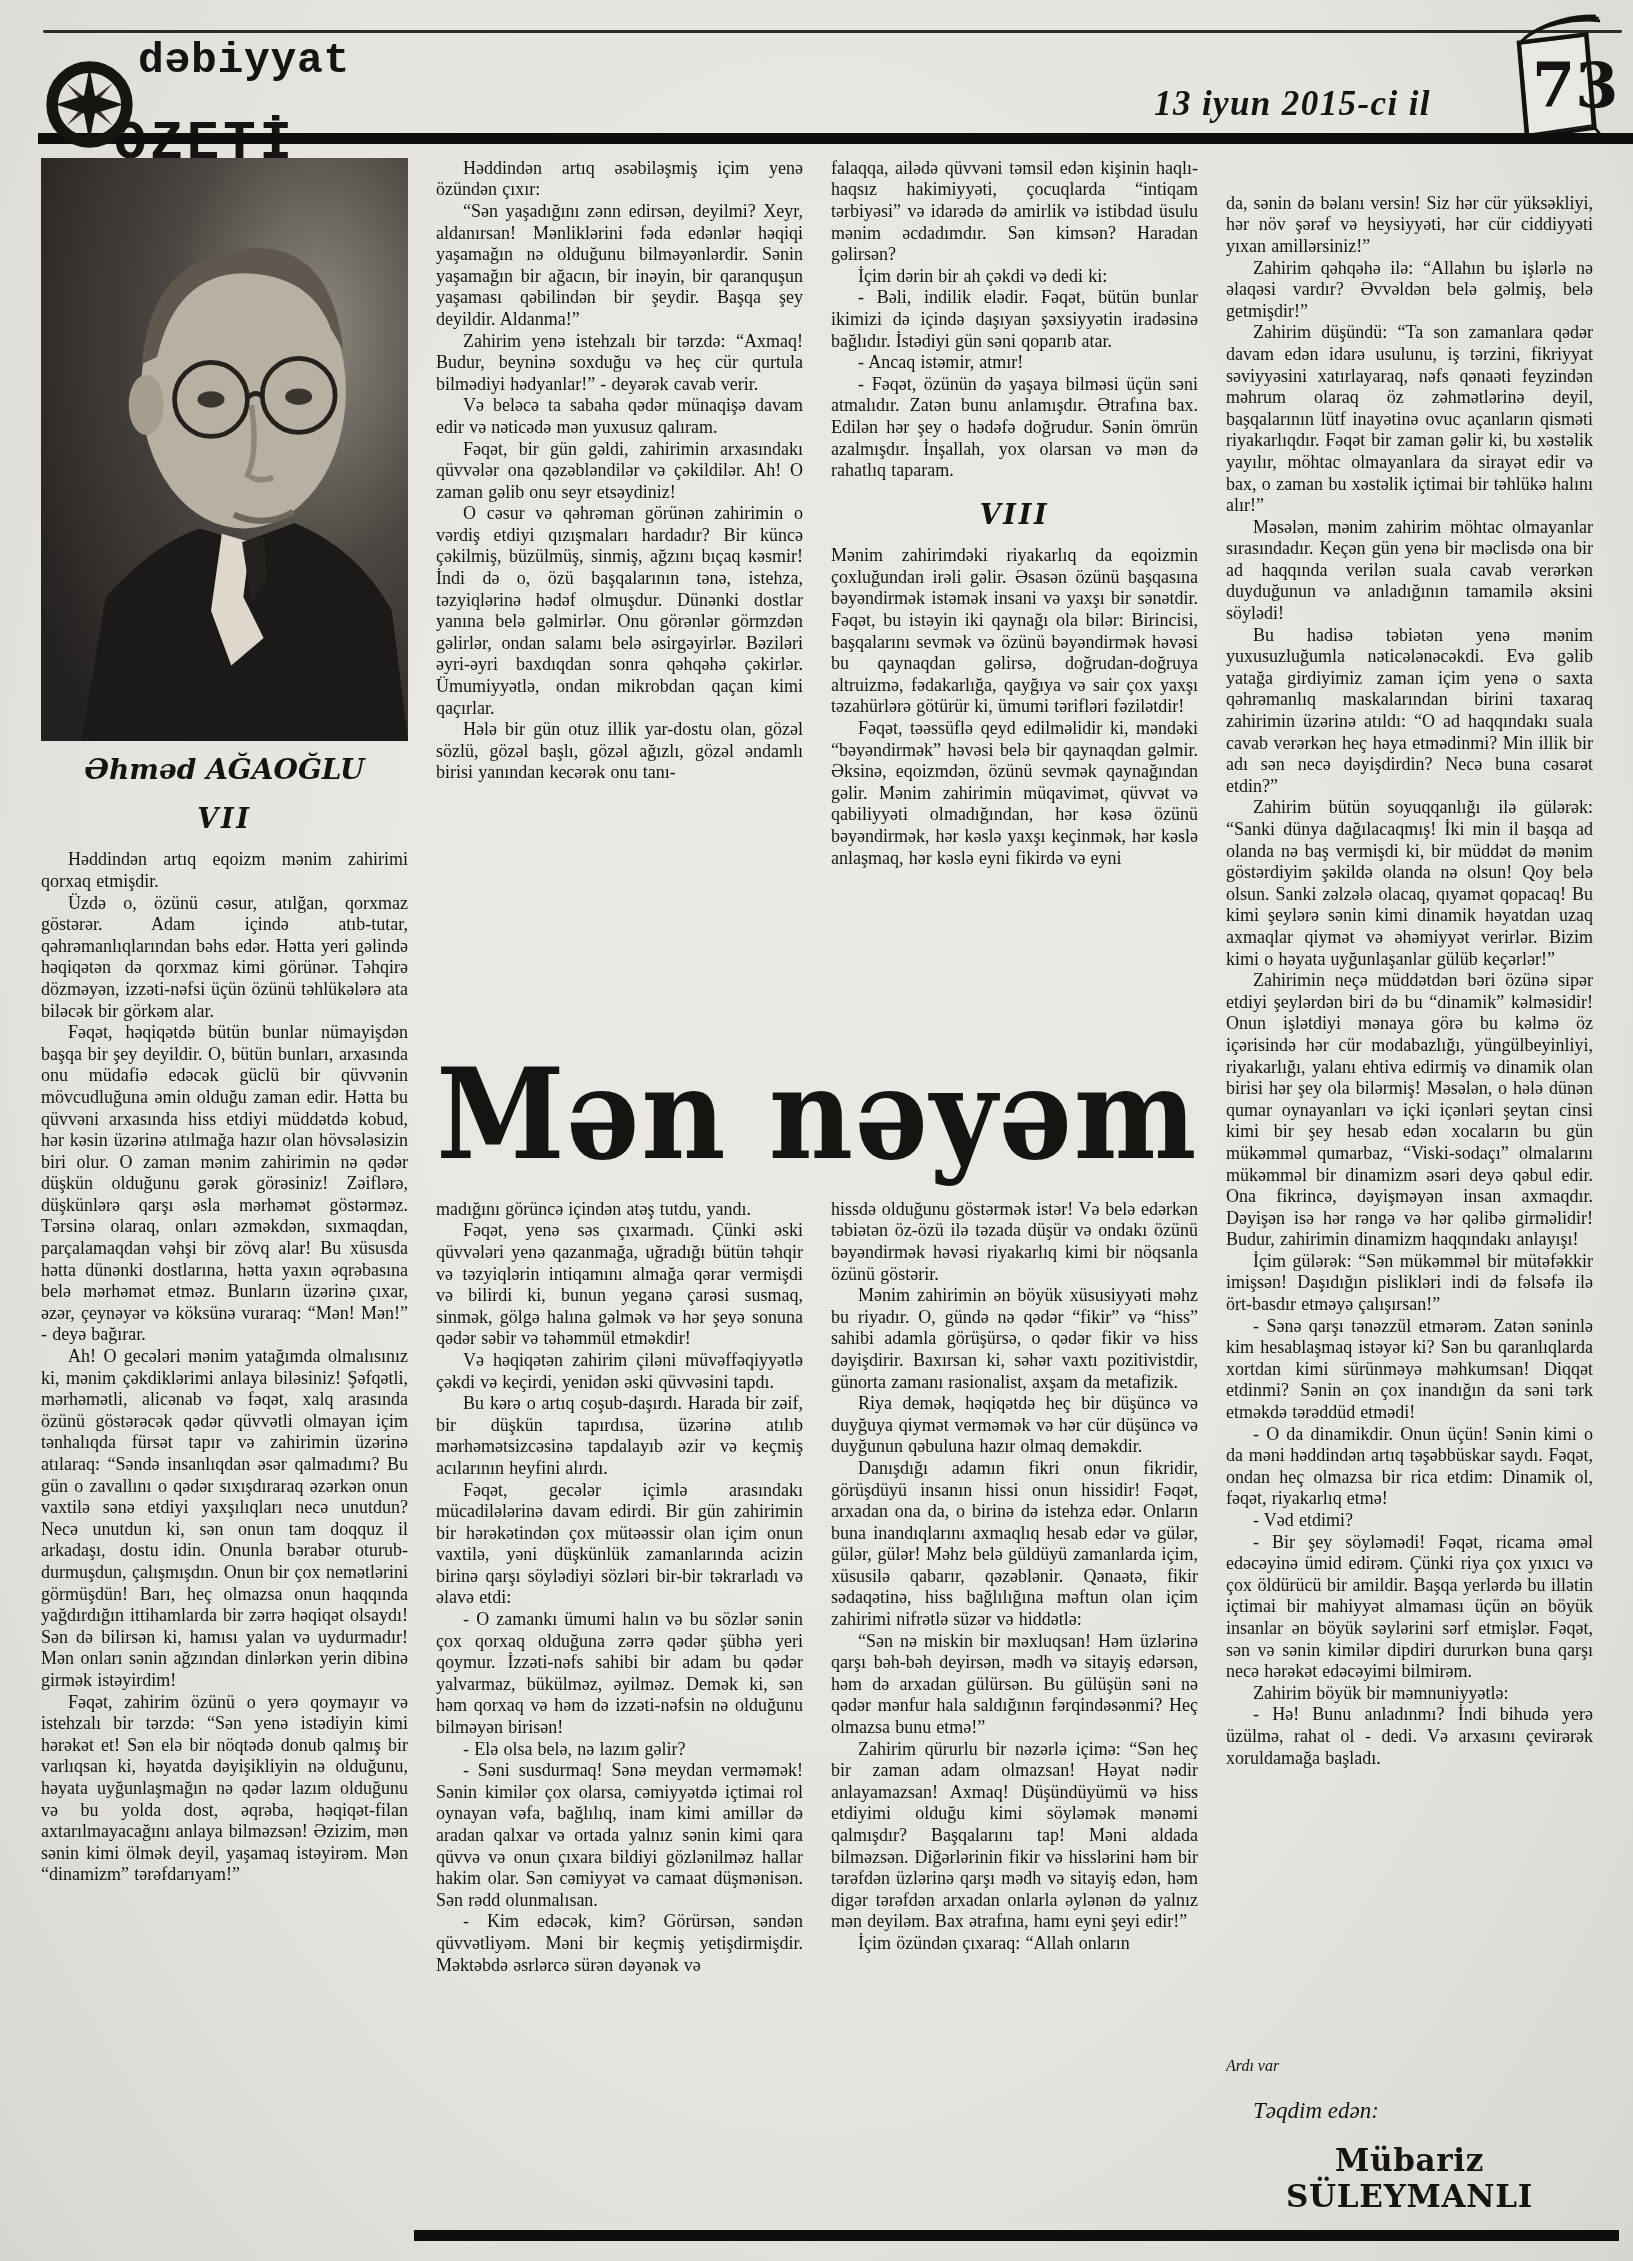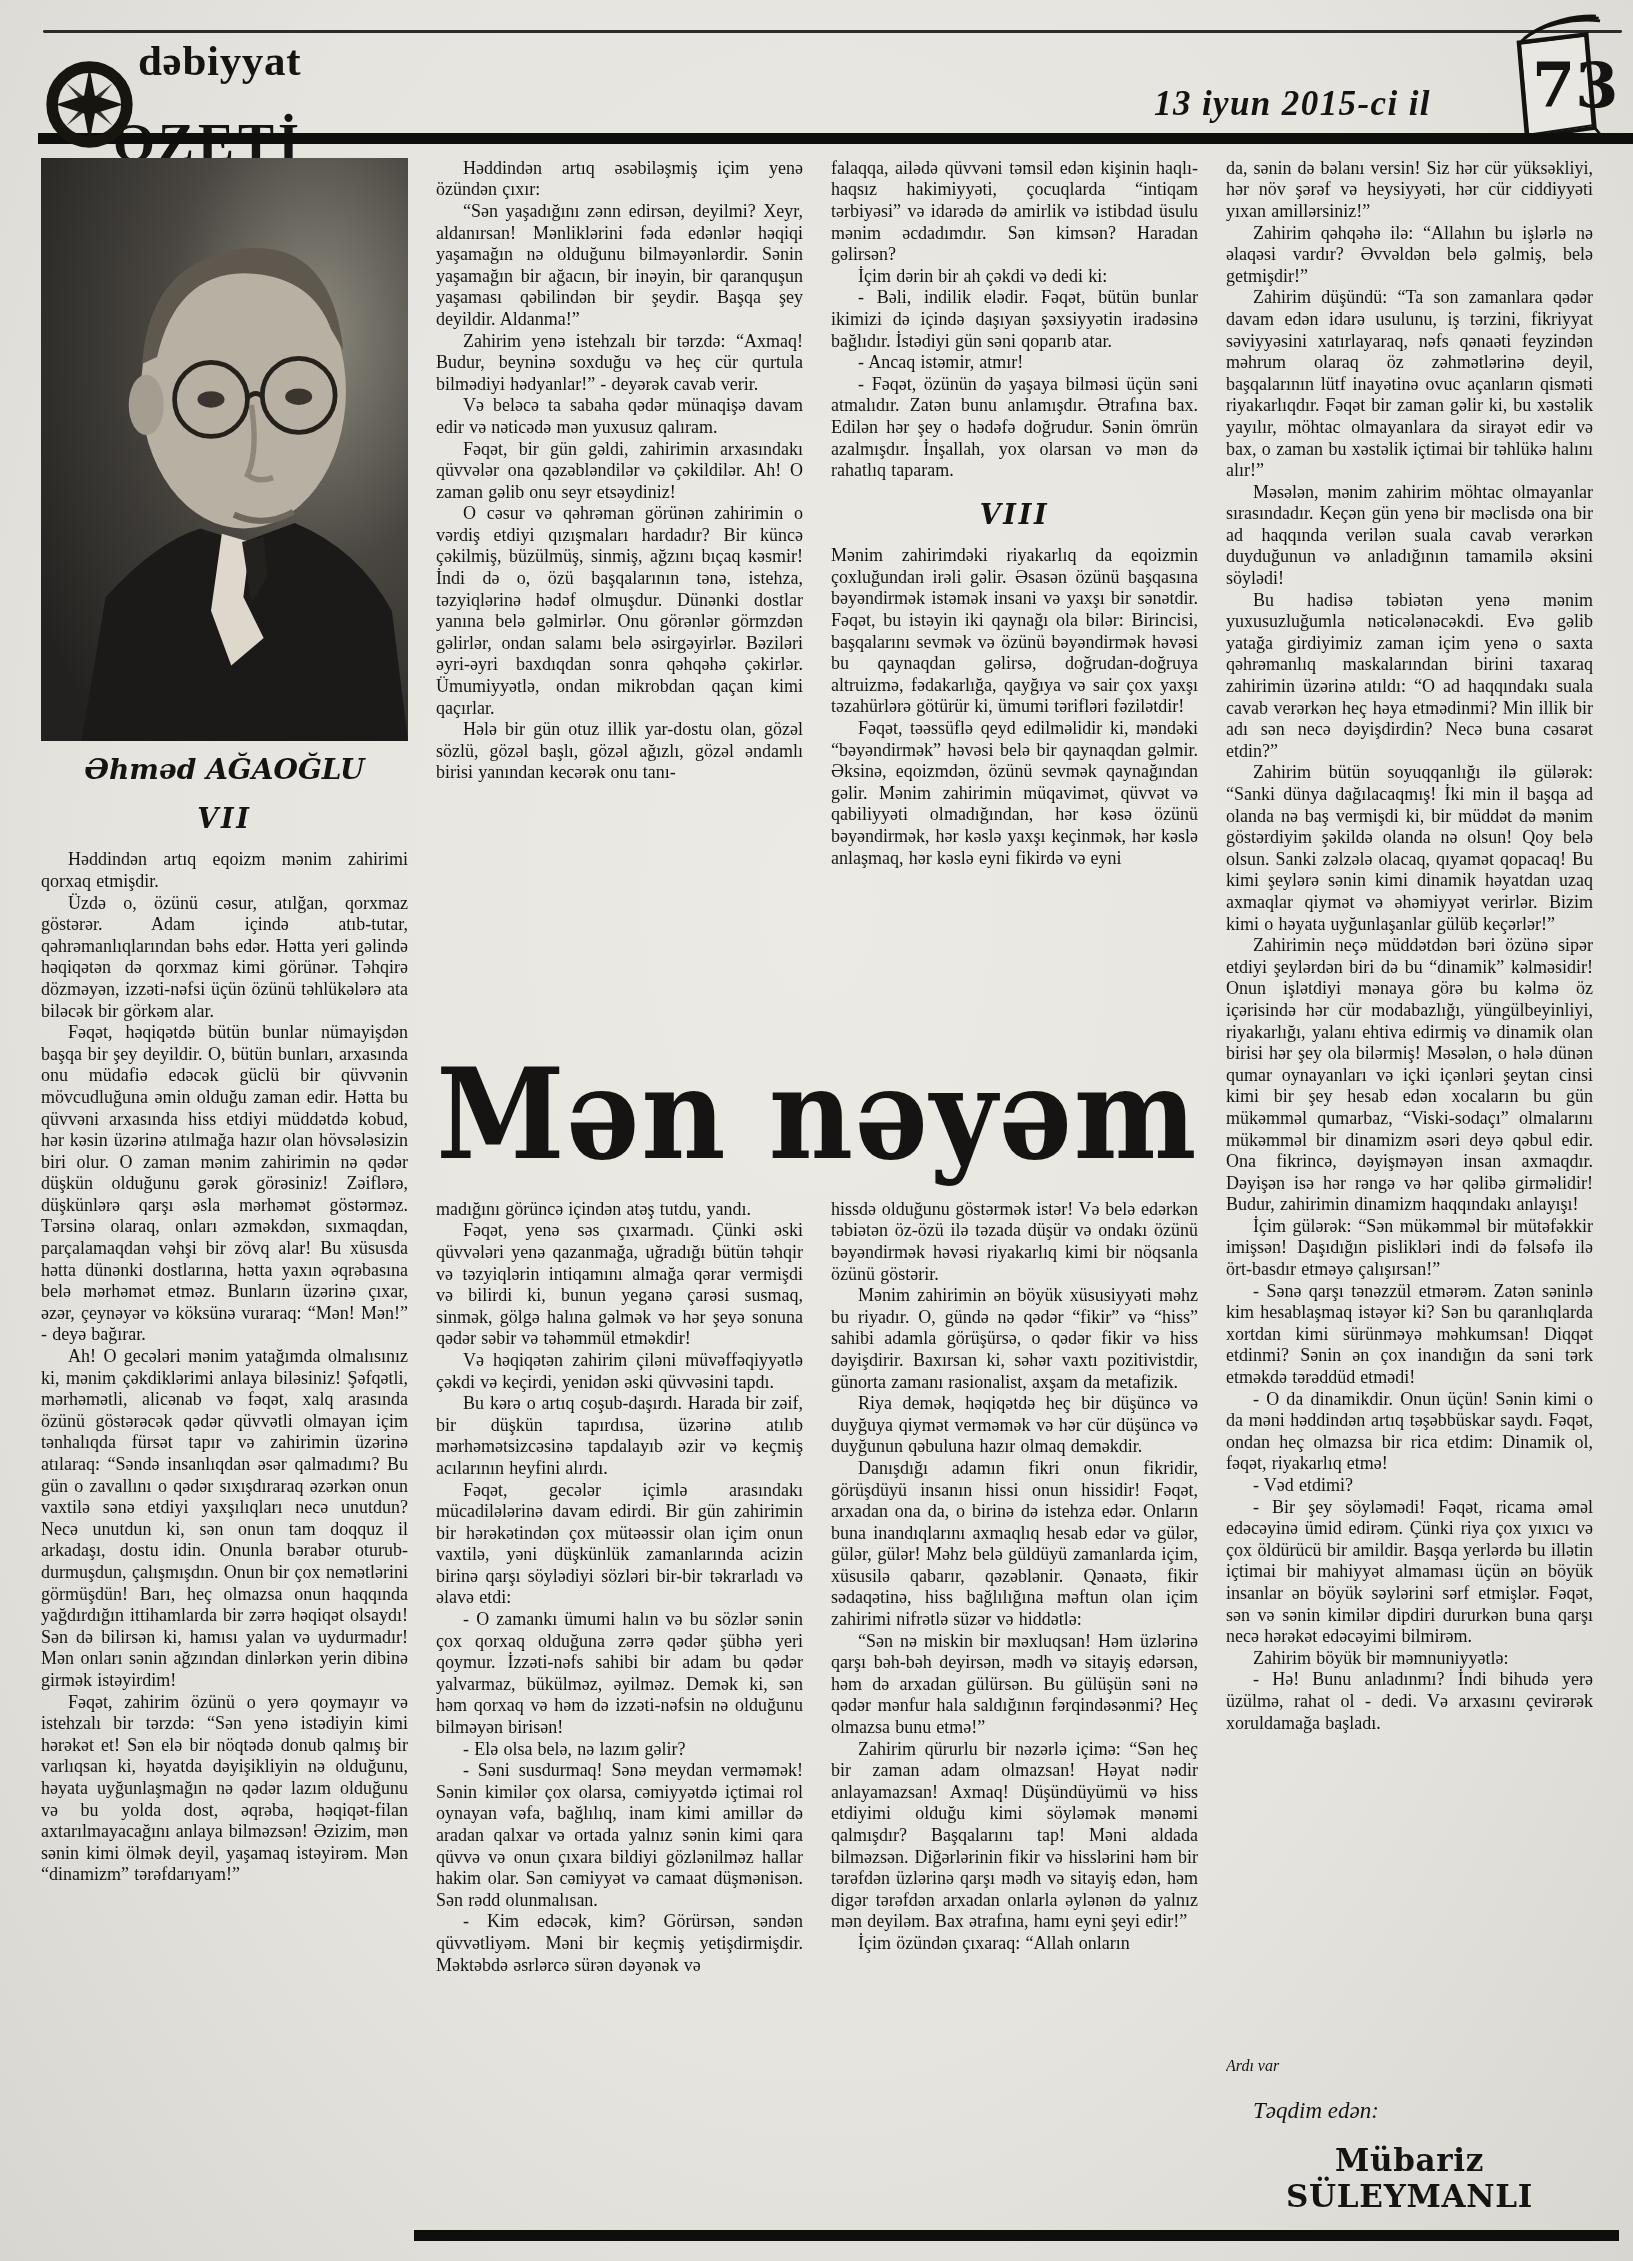--- a/index.html
+++ b/index.html
@@ -4,39 +4,39 @@
 <style>
   html,body{margin:0;padding:0;}
   body{width:1634px;height:2261px;background:#dfddd8;font-family:"Liberation Serif",serif;color:#151413;overflow:hidden;}
   .page{position:relative;width:1634px;height:2261px;background:
     radial-gradient(ellipse at 50% 40%, #eceae5 0%, #e6e4df 60%, #d8d6d0 100%);}
   
   .masthead{position:relative;height:147px;}
   .rule-thin{position:absolute;left:43px;right:12px;top:30px;height:2.7px;background:#2c2b29;border-radius:1.4px;}
   .logo{position:absolute;left:45px;top:41px;display:flex;align-items:center;}
   .logo-mark{width:89px;height:89px;margin-right:-20px;position:relative;z-index:2;}
-  .logo-text{display:flex;flex-direction:column;font-family:Liberation Serif, serif;font-weight:700;gap:40px;}
+  .logo-text{display:flex;flex-direction:column;font-family:Liberation Mono, monospace;font-weight:700;gap:40px;}
   .logo-l1{font-size:43px;line-height:39px;letter-spacing:0.7px;margin-left:24px;}
   .logo-l2{font-size:54px;line-height:47px;letter-spacing:4px;}
   .issue-date{position:absolute;right:203px;top:84px;font-weight:700;font-size:35px;letter-spacing:1.4px;font-style:italic;}
   .page-badge{position:absolute;right:19px;top:13.5px;width:122px;height:135px;}
   .page-badge .num{position:absolute;left:39px;top:35px;font-family:"DejaVu Serif",serif;font-weight:700;font-size:62px;}
   .rule-thick{position:absolute;left:38px;right:0;top:133px;height:10.8px;background:#0e0e0d;}
   
   .grid{position:relative;display:grid;grid-template-columns:repeat(4,1fr);
         grid-template-rows:872px 169px auto;column-gap:28px;padding:10.8px 41px 0 41px;}
   .col{overflow:hidden;}
   .c1{grid-column:1;grid-row:1/4;}
   .c2t{grid-column:2;grid-row:1;}
   .c3t{grid-column:3;grid-row:1;}
   .ttl{grid-column:2/4;grid-row:2;align-self:center;overflow:visible;}
   .c2b{grid-column:2;grid-row:3;}
   .c3b{grid-column:3;grid-row:3;}
   .c4{grid-column:4;grid-row:1/4;display:flex;flex-direction:column;height:2056px;}
-  .c4-text{flex:1 1 auto;overflow:hidden;}
+  .c4-text{flex:1 1 auto;overflow:hidden;margin-top:35px;}
   
   .para{margin:0;font-size:18px;line-height:21.6px;text-align:justify;text-indent:27px;word-spacing:0.7px;}
   .cont .para:first-child{text-indent:0;}
   .sec-head{font-family:"DejaVu Serif",serif;font-weight:700;font-style:italic;font-size:27px;
             text-align:center;margin:17.6px 0 15px 0;letter-spacing:2.7px;}
   .article-title{font-family:"DejaVu Serif",serif;font-weight:700;font-size:116px;margin:0;
                  text-align:center;letter-spacing:1.4px;transform:scaleY(1.08);}
   
   .photo-fig{margin:0 0 4px 0;width:100%;height:583px;background:#191918;}
   .photo-fig svg{display:block;width:100%;height:100%;}

